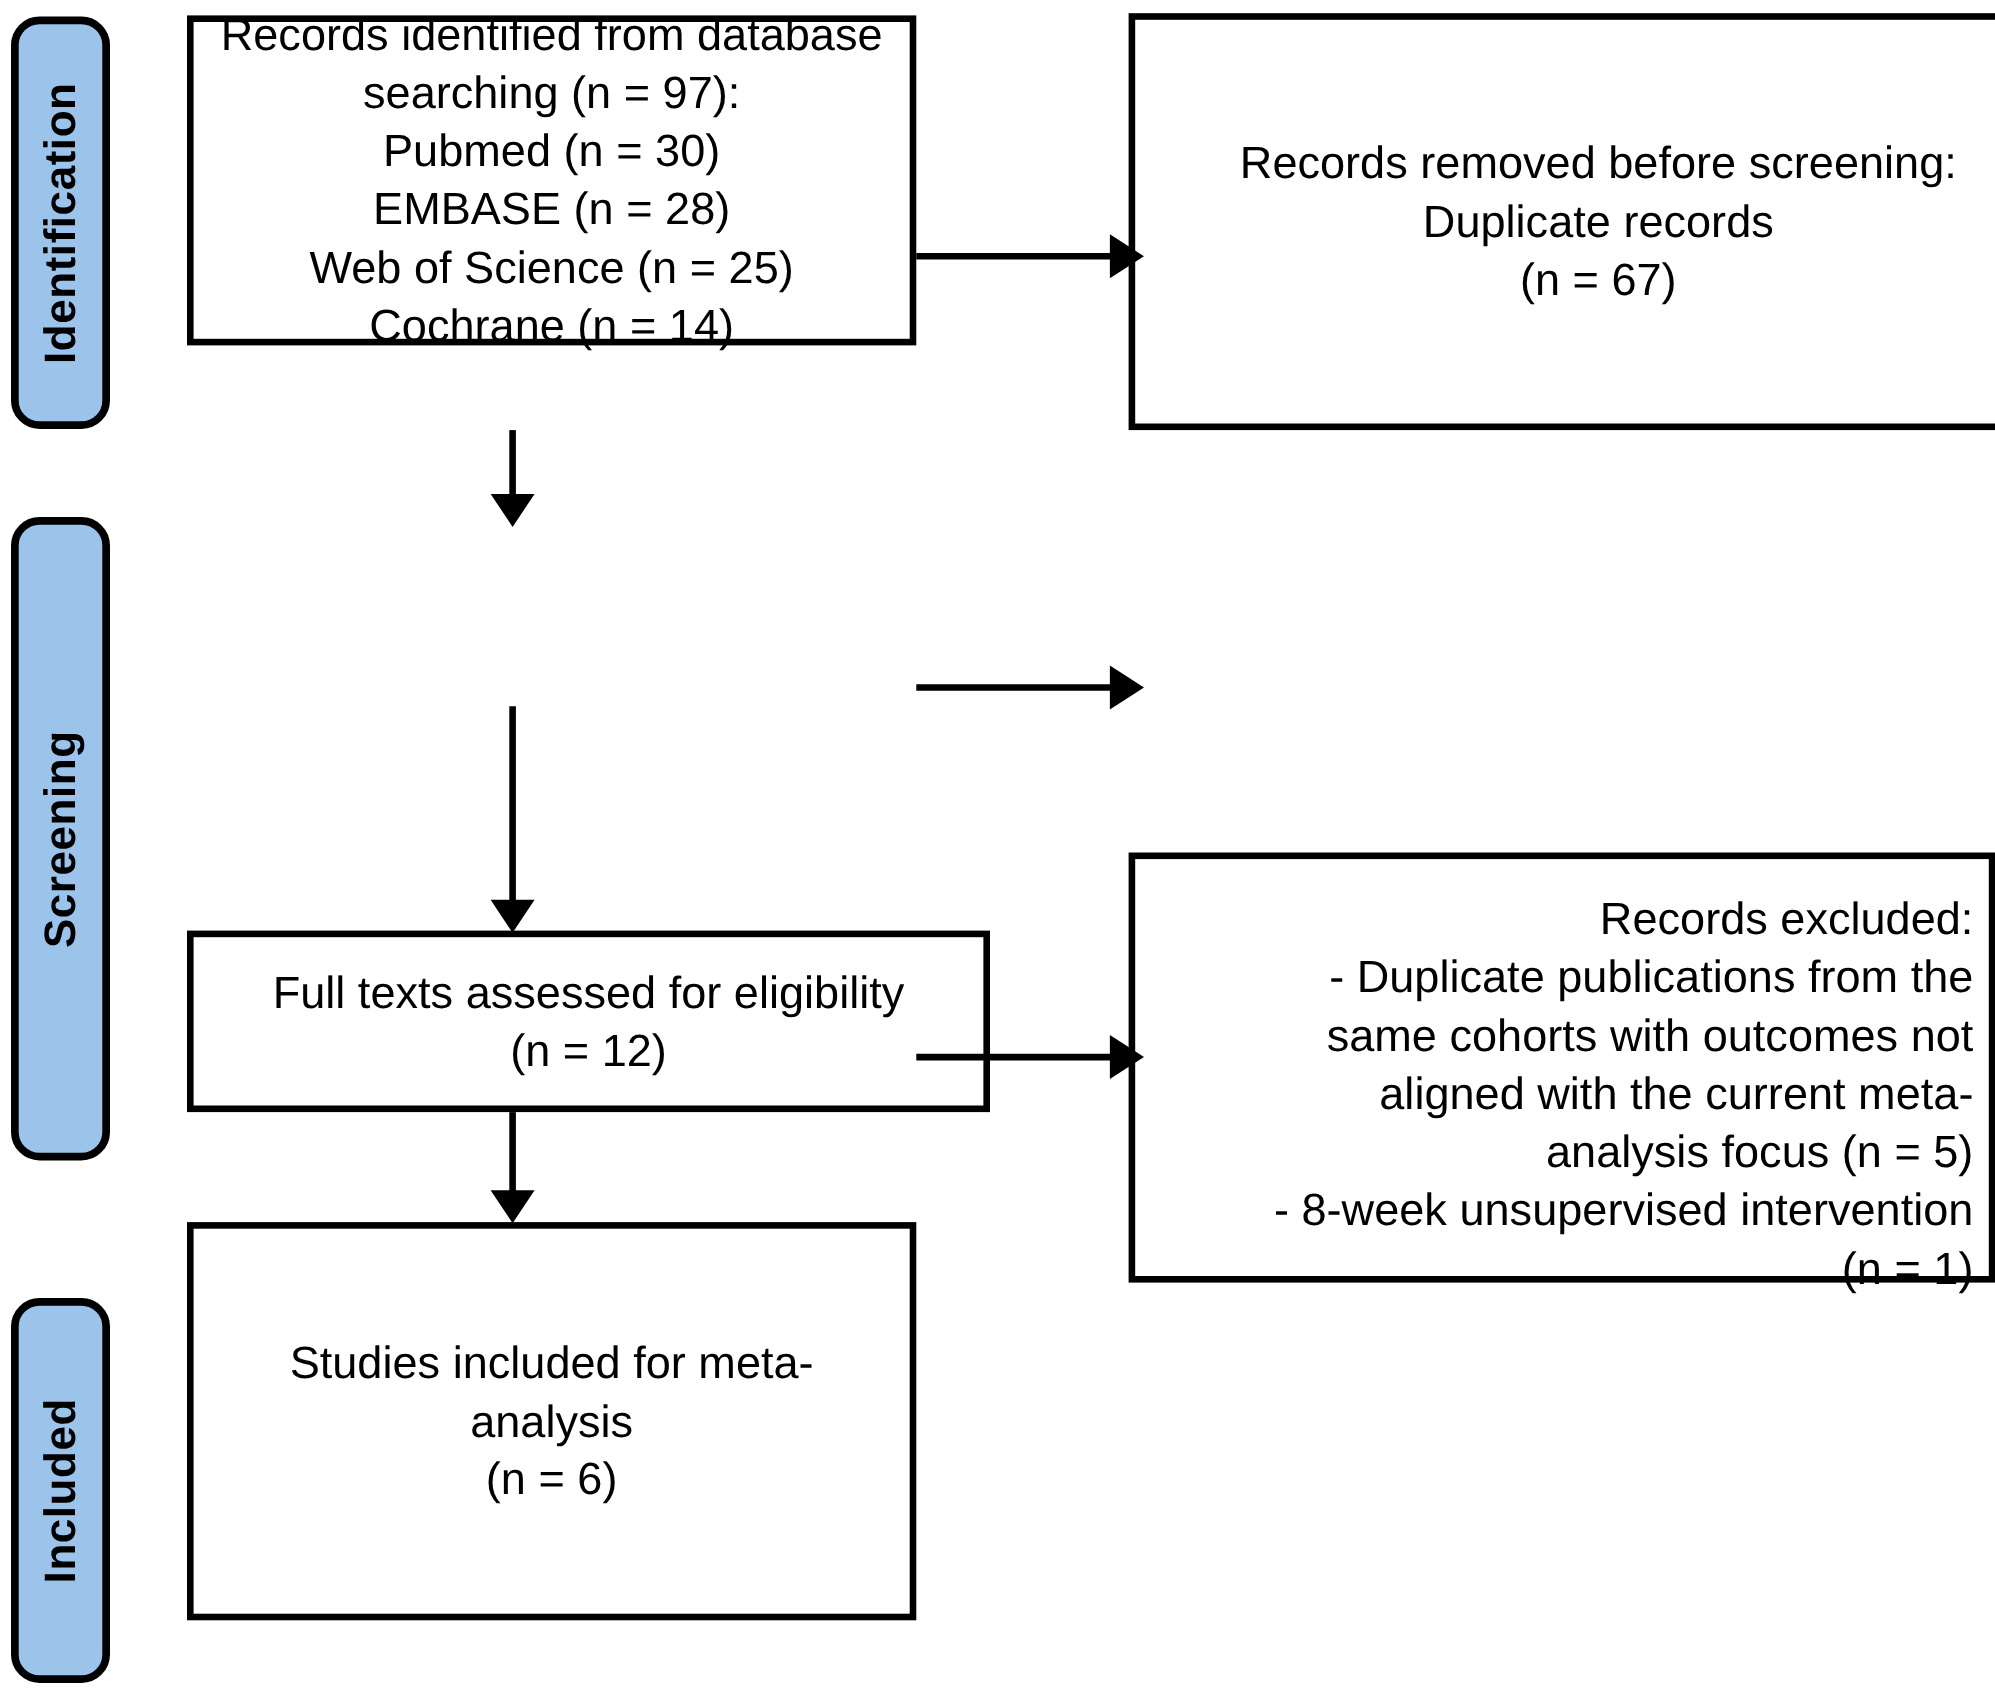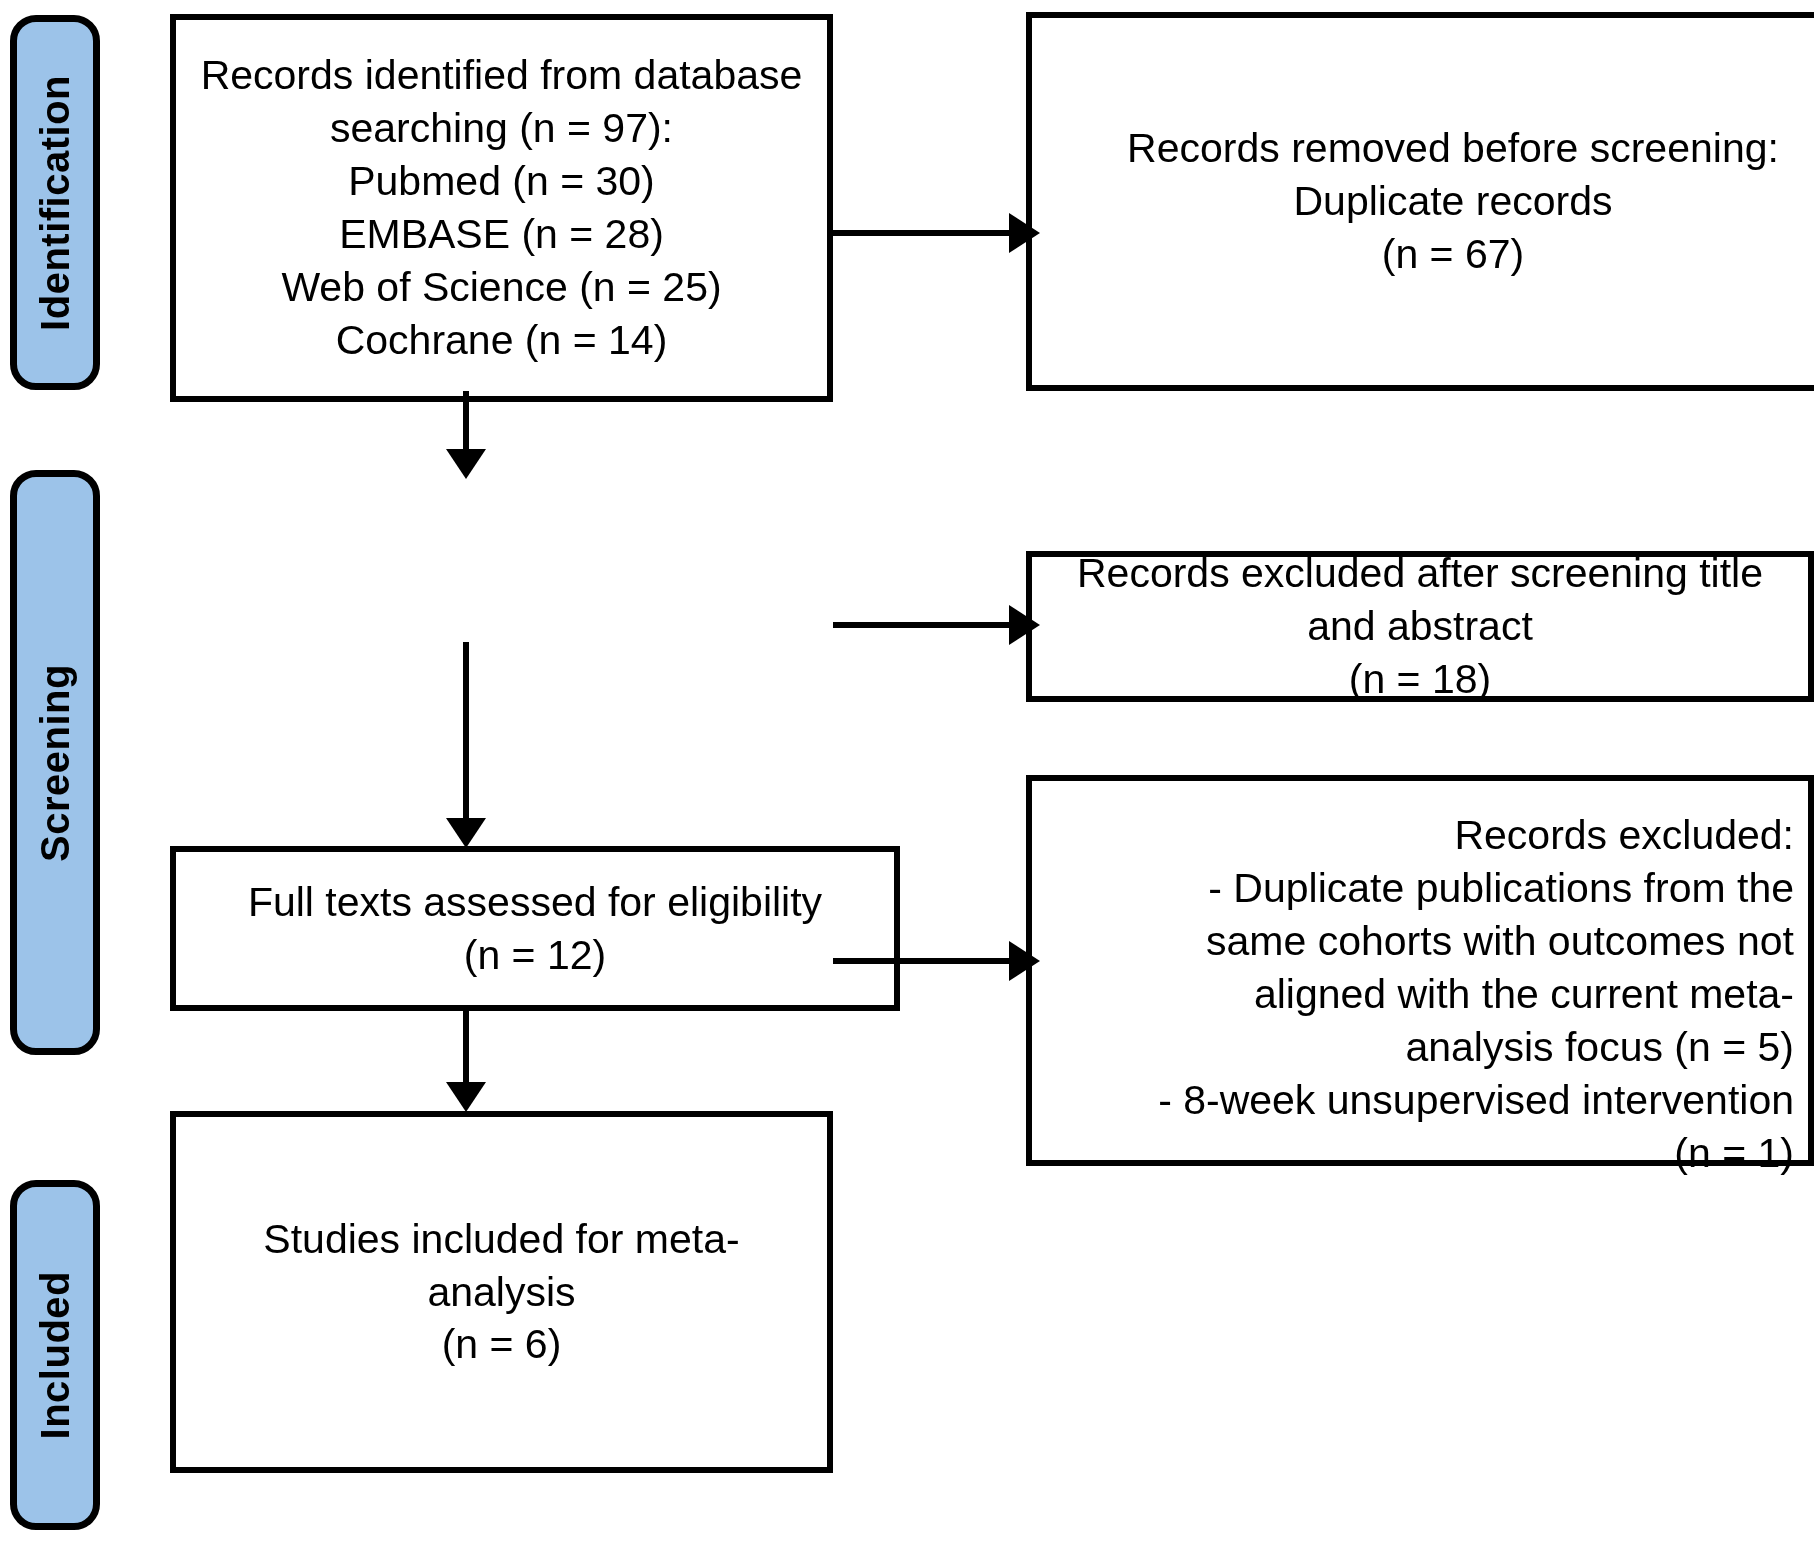--- a/index.html
+++ b/index.html
@@ -82,21 +82,21 @@
   </div>
 
   <div class="stage-pill" style="left:10px; top:470px; width:90px; height:585px;">
     <span class="stage-text">Screening</span>
   </div>
 
   <div class="stage-pill" style="left:10px; top:1180px; width:90px; height:350px;">
     <span class="stage-text">Included</span>
   </div>
 
-  <div class="flow-box" style="left:170px; top:14px; width:663px; height:388px;">
+  <div class="flow-box" style="left:170px; top:14px; width:663px; height:300px;">
     <span class="box-text">Records identified from database
 searching (n = 97):
 Pubmed (n = 30)
 EMBASE (n = 28)
 Web of Science (n = 25)
 Cochrane (n = 14)</span>
   </div>
 
 
   <div class="flow-box" style="left:170px; top:846px; width:730px; height:165px;">
@@ -109,25 +109,20 @@
 analysis
 (n = 6)</span>
   </div>
 
   <div class="flow-box" style="left:1026px; top:12px; width:854px; height:379px;">
     <span class="box-text">Records removed before screening:
 Duplicate records
 (n = 67)</span>
   </div>
 
-  <div class="flow-box" style="left:1026px; top:551px; width:788px; height:151px;">
-    <span class="box-text">Records excluded after screening title
-and abstract
-(n = 18)</span>
-  </div>
 
   <div class="flow-box align-left" style="left:1026px; top:775px; width:788px; height:391px;">
     <span class="box-text">Records excluded:
 - Duplicate publications from the
 same cohorts with outcomes not
 aligned with the current meta-
 analysis focus (n = 5)
 - 8-week unsupervised intervention
 (n = 1)</span>
   </div>

